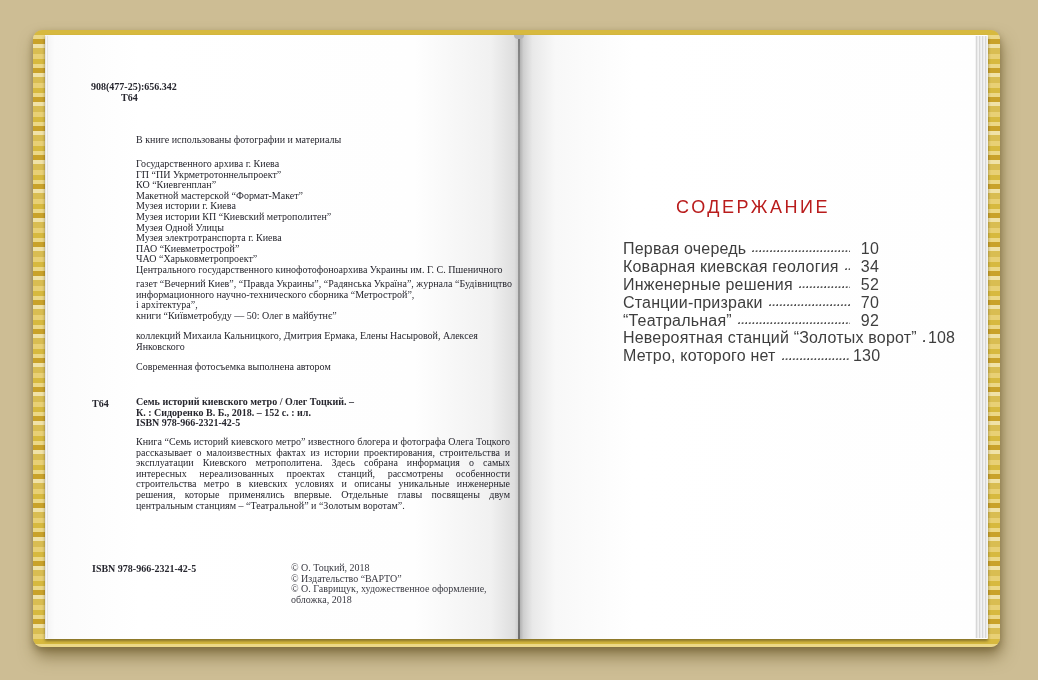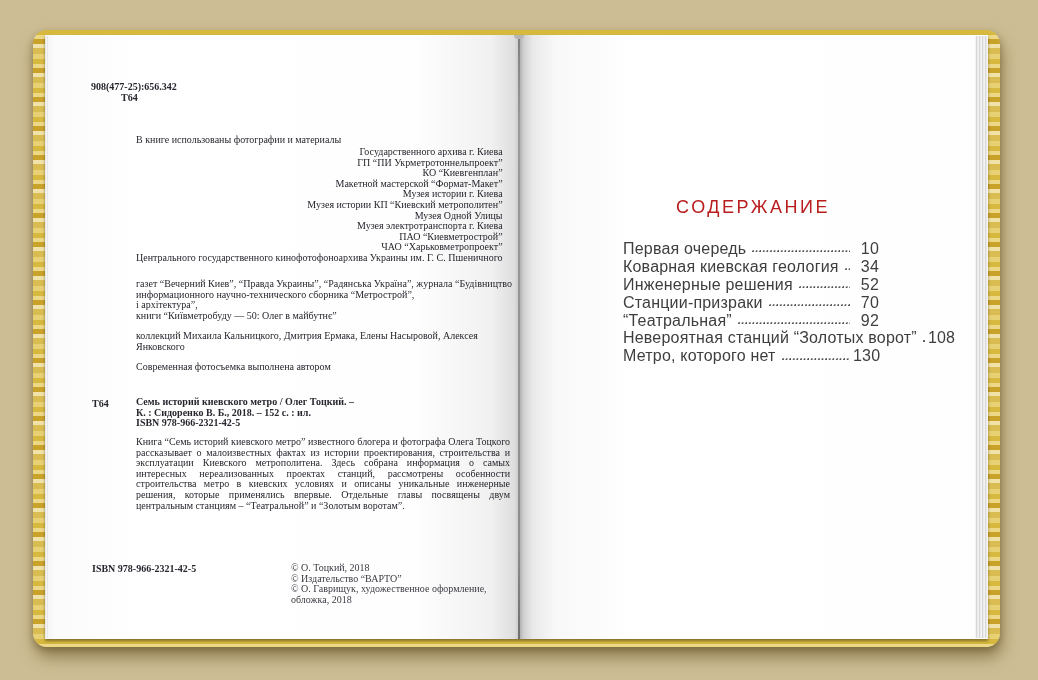--- a/index.html
+++ b/index.html
@@ -9,21 +9,21 @@
     position:relative;
     overflow:hidden;
     font-family:"Liberation Serif", serif;
   }
   
   .book {
     position:absolute; left:33px; top:30px; width:967px; height:617px;
     background:repeating-linear-gradient(180deg,
       #d7b93f 0 5px, #ecd887 5px 9px, #c9a22a 9px 14px,
       #f0e2a8 14px 18px, #d9bd52 18px 24px, #e8d075 24px 29px);
-    border-radius:14px;
+    border-radius:9px;
     box-shadow:2px 10px 16px rgba(92,75,28,0.55), 0 3px 6px rgba(92,75,28,0.4);
   }
   .pages {
     position:absolute; left:12px; top:5px; width:943px; height:604px;
     background:#fff; border-radius:1px;
     box-shadow:0 2px 3px rgba(60,50,20,0.55);
   }
   .page-left-bg, .page-right-bg { position:absolute; top:0; height:100%; }
   .page-left-bg {
     left:0; width:474px;
@@ -49,21 +49,21 @@
   .back-edge {
     position:absolute; left:0; top:1px; bottom:1px; width:3px;
     background:repeating-linear-gradient(90deg,#e6e6e6 0 1px,#f6f6f6 1px 2px);
   }
   
   .page-left { position:absolute; left:0; top:0; width:474px; height:100%; color:#26262e; }
   .page-left .blk { position:absolute; font-size:10px; line-height:10.6px; }
   .udc { left:46px; top:47px; font-weight:bold; font-size:11px; line-height:11.5px; }
   .udc .sub { padding-left:30px; }
   .intro { left:91px; top:100px; }
-  .sources { left:91px; top:112px;text-align:right; }
+  .sources { left:91px; top:124px; }
   .periodicals { left:91px; top:244px; }
   .collections { left:91px; top:296px; }
   .photo-credit { left:91px; top:327px;font-family:Liberation Serif, serif; }
   .catalog-code { left:47px; top:364px; font-weight:bold; font-size:11px; }
   .catalog { left:91px; top:362px; font-weight:bold; line-height:11.3px; }
   .annotation { left:91px; top:402px; width:374px; text-align:justify; line-height:11px; }
   .isbn-bottom { left:47px; top:529px; font-weight:bold; font-size:11.5px; }
   .copyrights { left:246px; top:528px; font-size:8px; line-height:9.4px; color:#3a3a42; }
   
   .page-right { position:absolute; left:474px; top:0; width:456px; height:100%;

